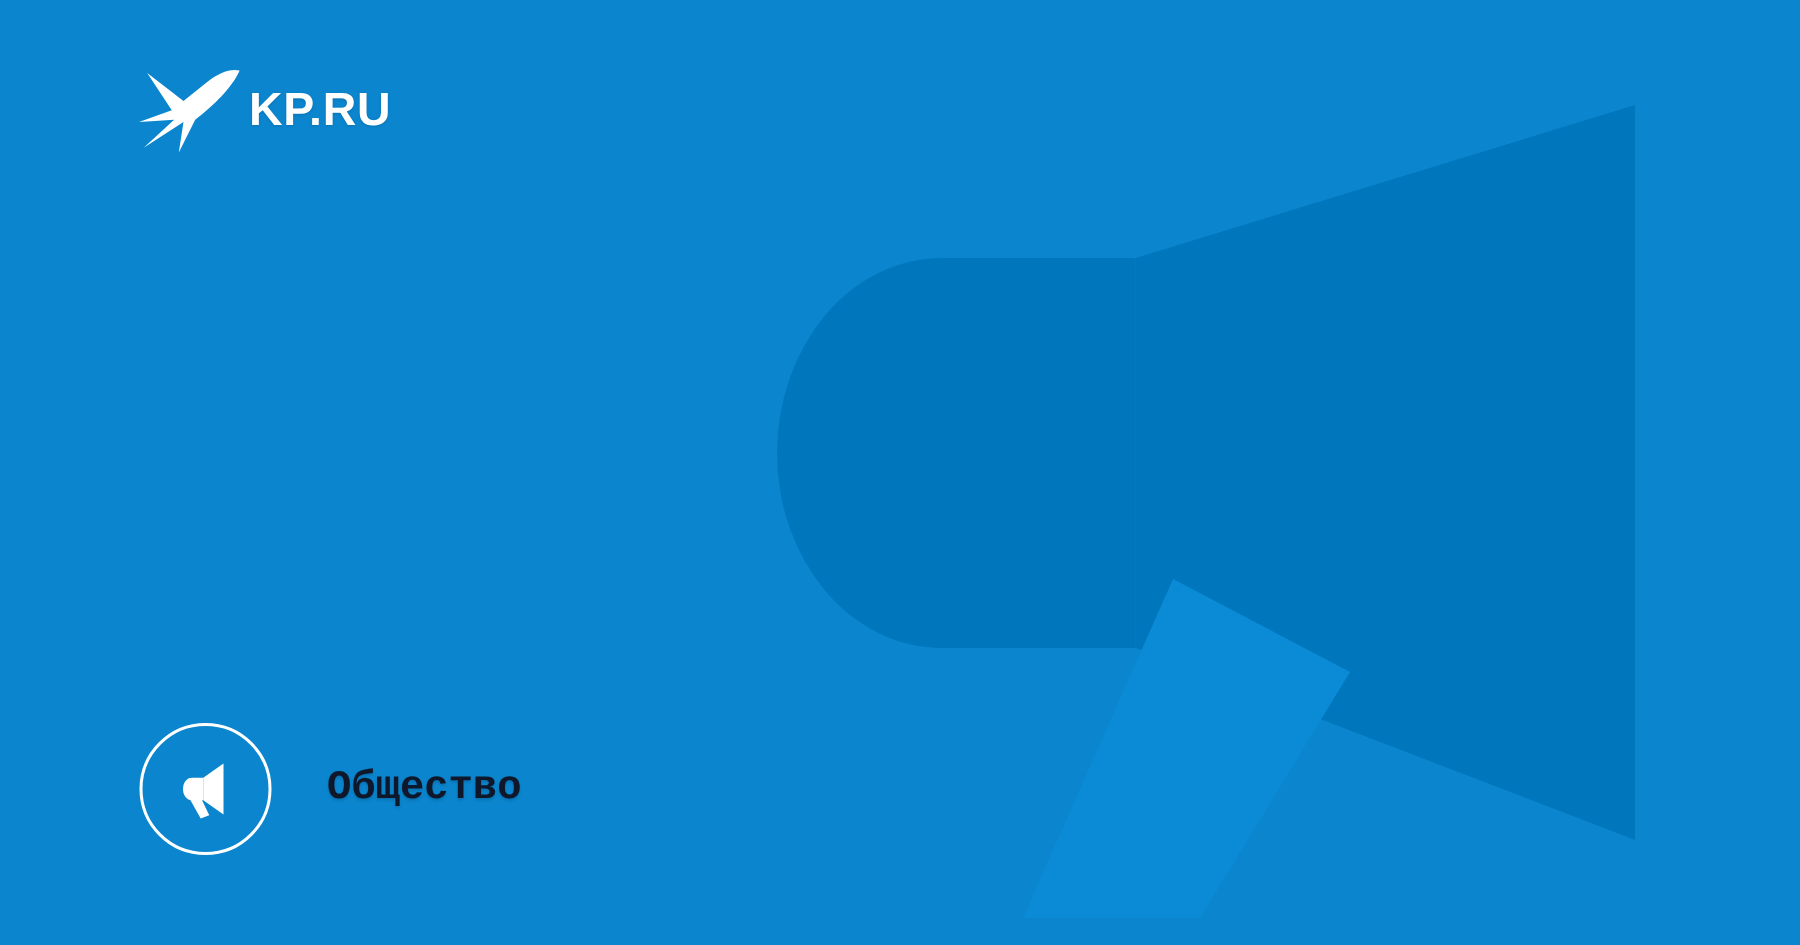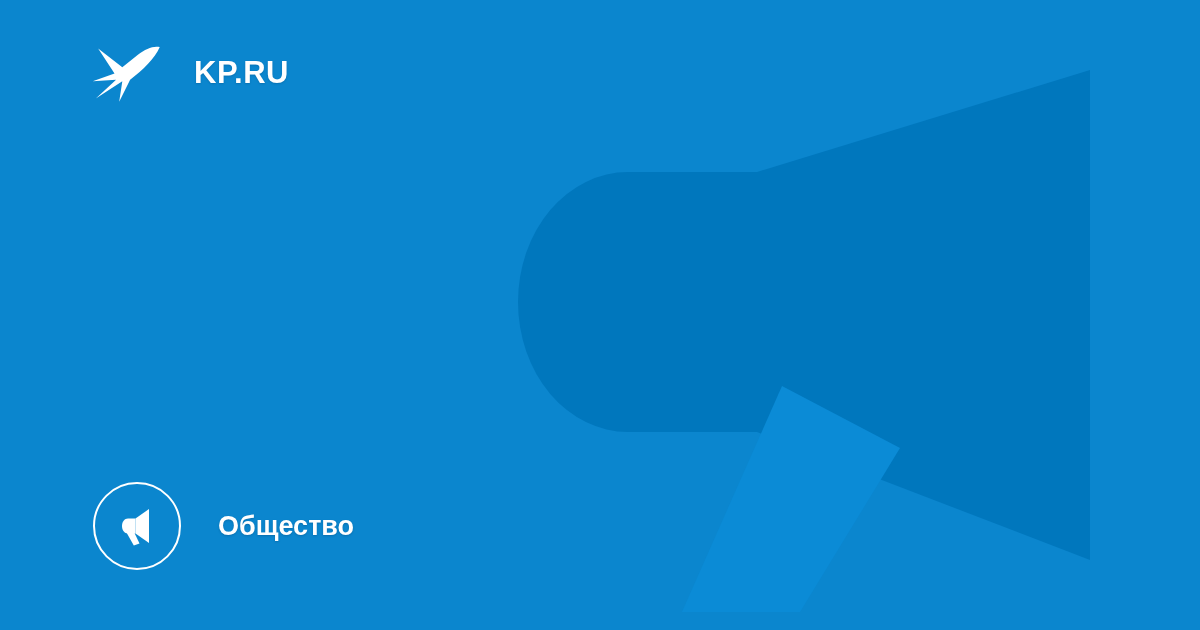--- a/index.html
+++ b/index.html
@@ -33,21 +33,20 @@
     align-items: center;
     height: 80px;
   }
   #brand-mark {
     width: 78px;
     height: 78px;
     display: block;
     flex: 0 0 auto;
   }
   #brand-name {
-    margin-left: 28px;
     color: #ffffff;
     font-size: 31px;
     font-weight: bold;
     letter-spacing: 0.5px;
     line-height: 1;
     text-shadow: 0 1px 2px rgba(0,40,80,0.22);
   }
 
   
   #headline {
@@ -81,25 +80,26 @@
     border: 2px solid #ffffff;
     box-sizing: border-box;
     display: flex;
     align-items: center;
     justify-content: center;
     flex: 0 0 auto;
   }
   #rubric-circle svg { display: block; }
   #rubric-label {
     margin-left: 37px;
-    color: #ffffff;
+    color: #0f172a;
     font-size: 27px;
     font-weight: bold;
     line-height: 1;
     text-shadow: 0 1px 2px rgba(0,45,85,0.25);
+    font-family: Liberation Mono, monospace;
   }
 </style>
 </head>
 <body>
 
 <div id="card">
 
   <svg id="watermark" viewBox="0 0 1200 630" preserveAspectRatio="none" aria-hidden="true">
 
     <path d="M1090,70 L1090,560 L757,432 L757,172 Z" fill="#0077bd"></path>

